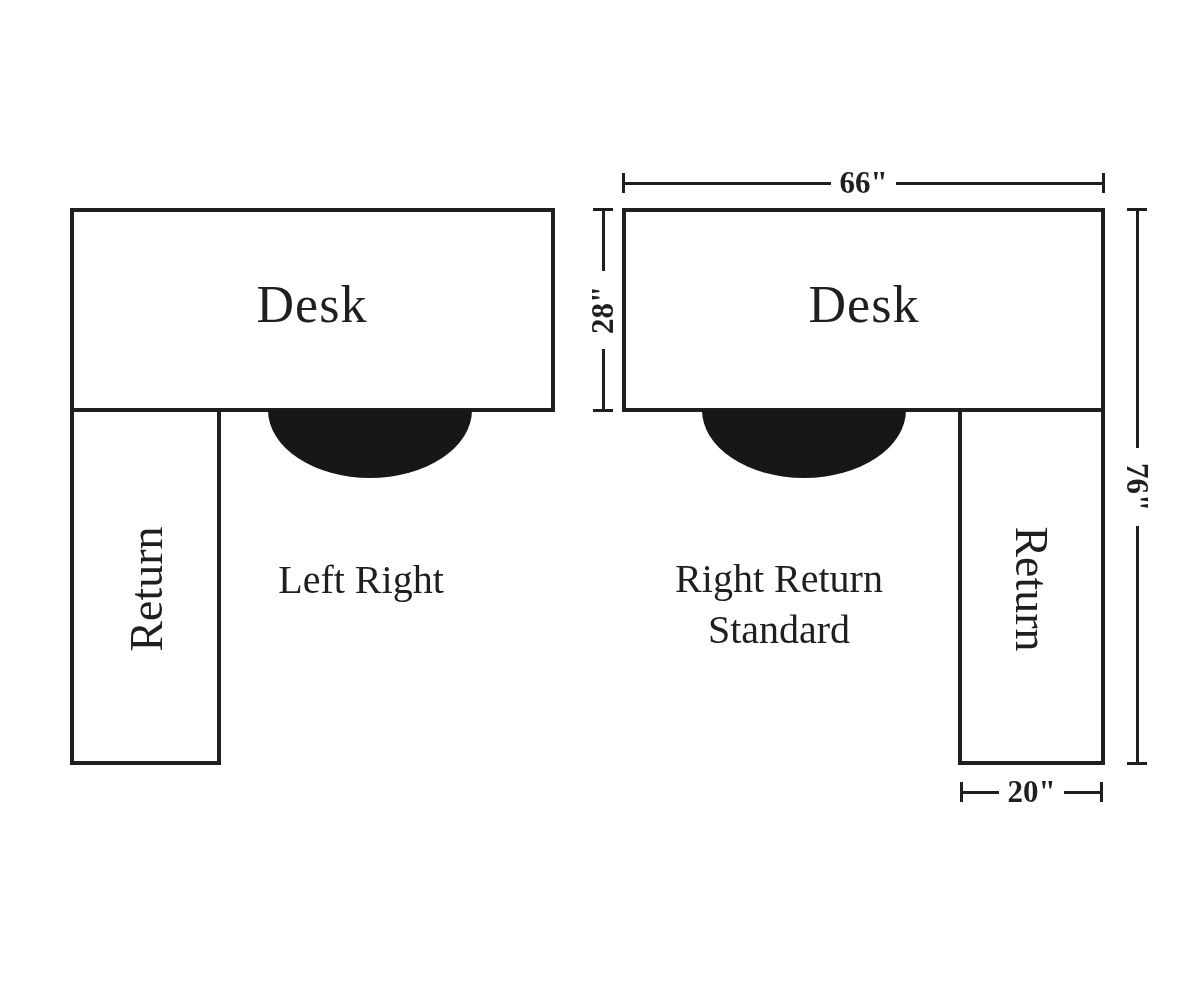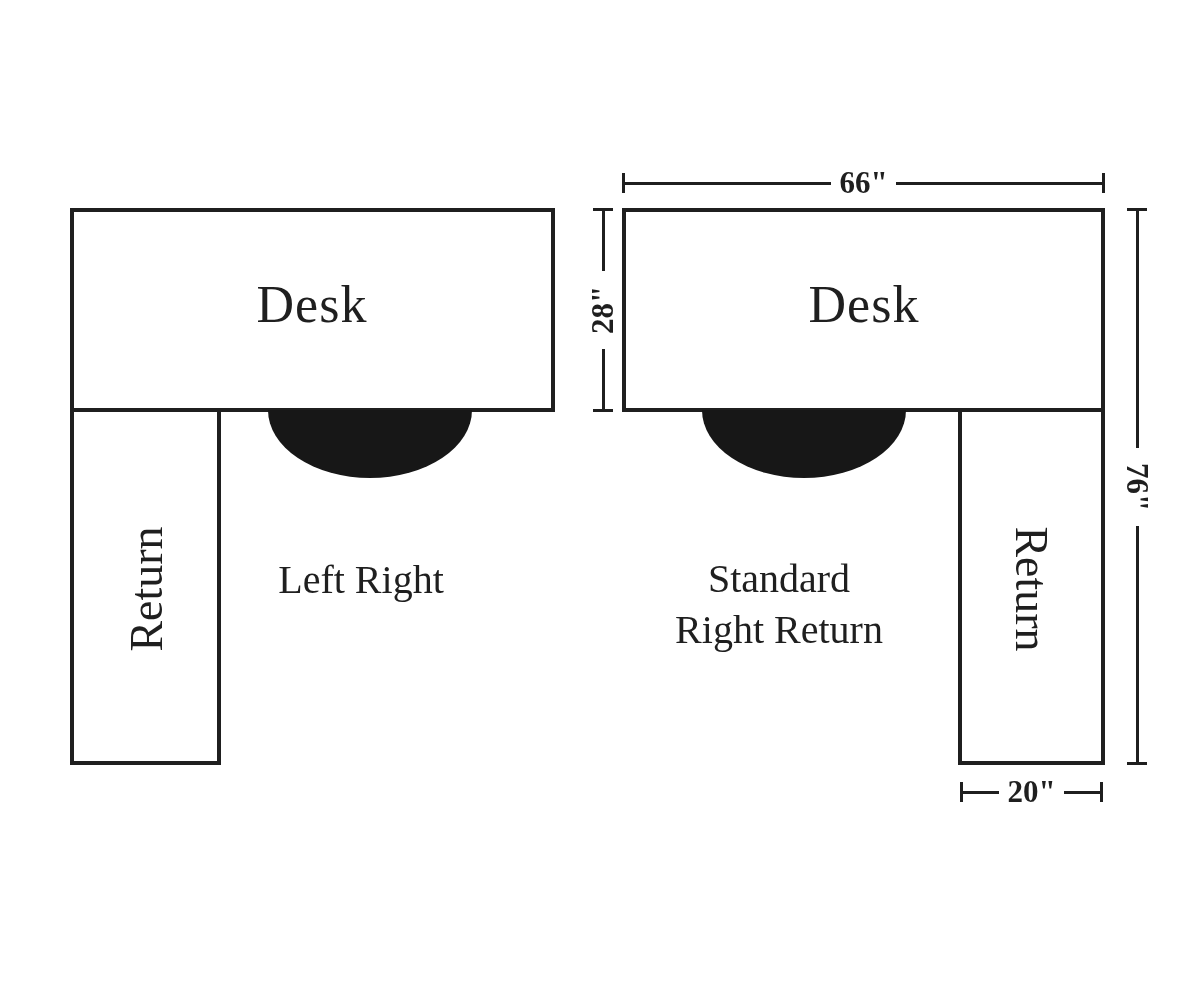--- a/index.html
+++ b/index.html
@@ -113,22 +113,22 @@
 
   <div class="rect" style="left:958px; top:408px; width:147px; height:357px;"></div>
 
   <div class="chair" style="left:702px; top:410px;"></div>
 
   <div class="desk-label" style="left:864px; top:304px;">Desk</div>
 
   <div class="return-label cw" style="left:1031px; top:589px;">Return</div>
 
   <div class="caption" style="left:779px; top:604px;">
+    <div>Right Return</div>
     <div>Standard</div>
-    <div>Right Return</div>
   </div>
 
   <div class="hdim" style="left:622px; top:173px; width:483px;">
     <div class="tick"></div>
     <div class="seg"></div>
     <div class="lbl">66"</div>
     <div class="seg"></div>
     <div class="tick"></div>
   </div>
 

